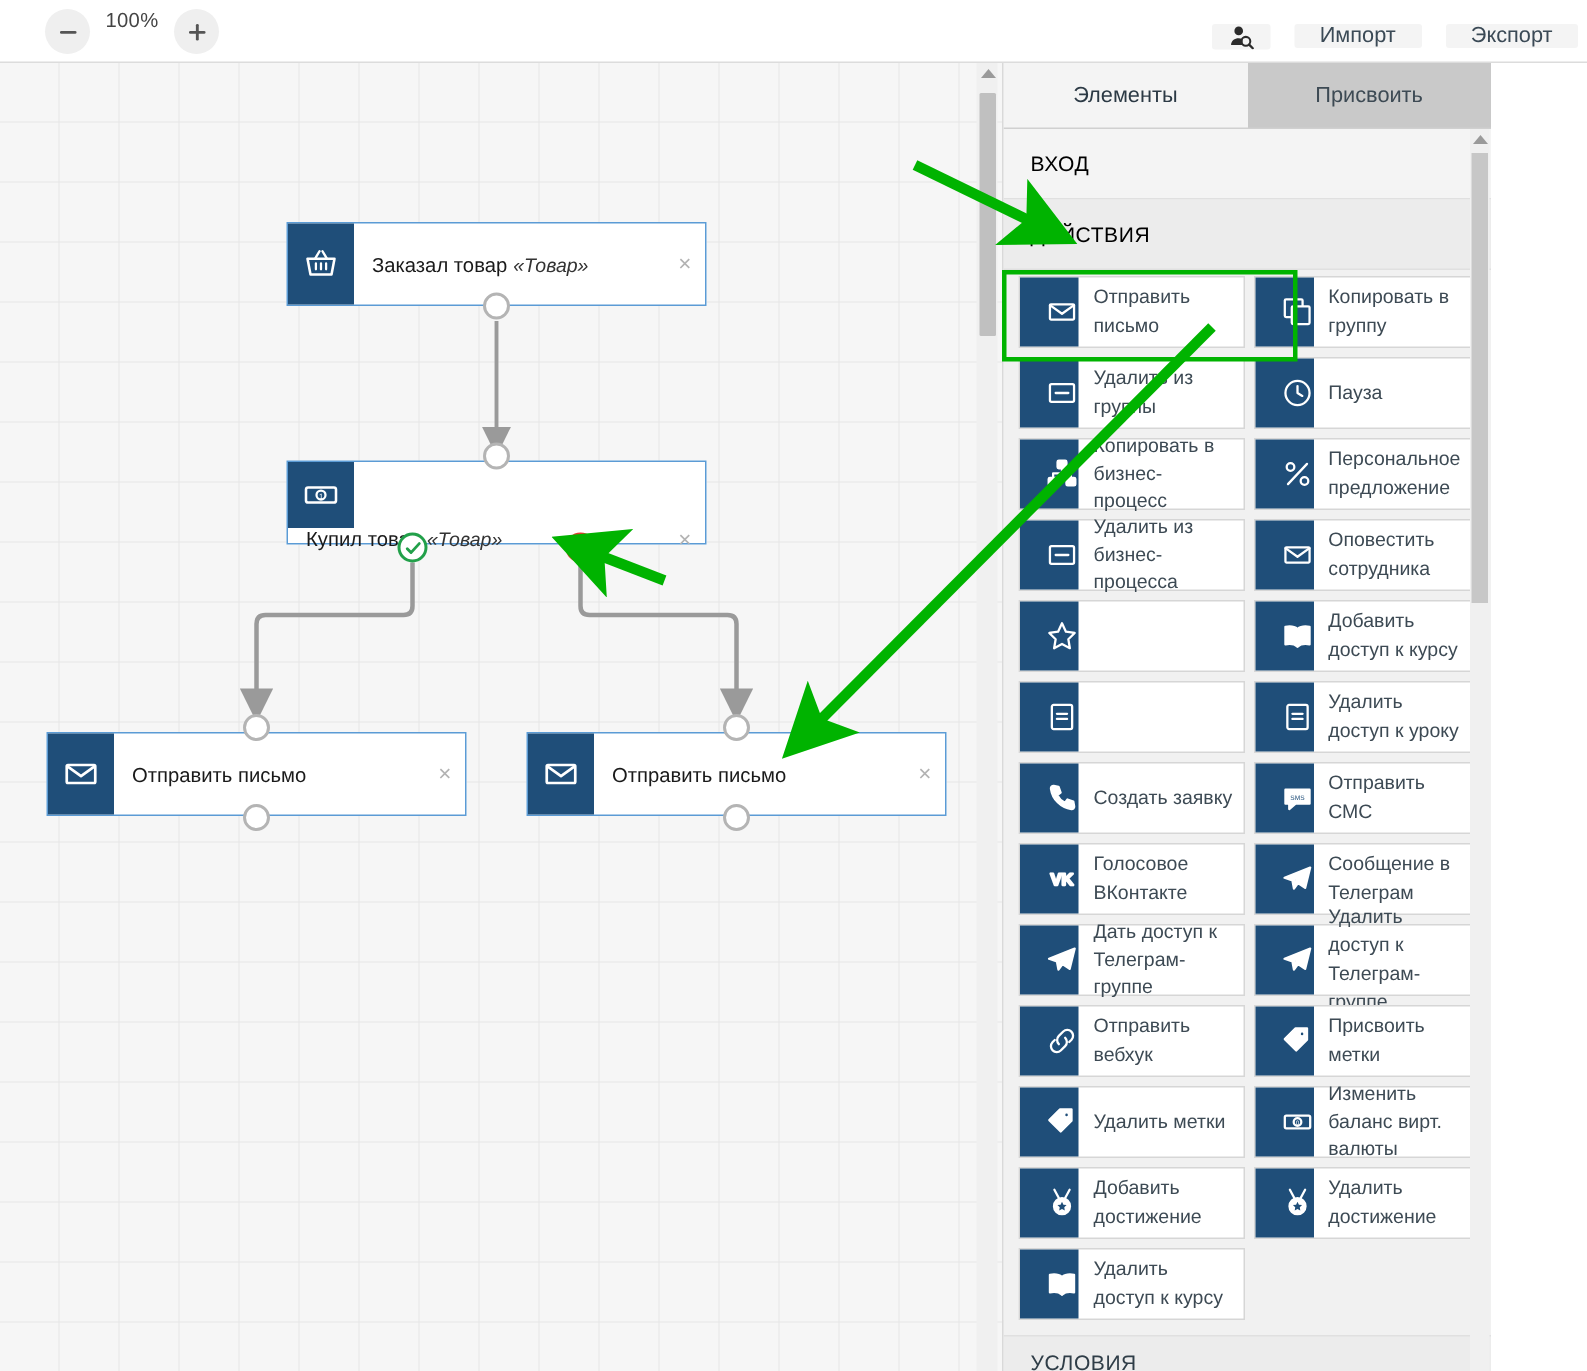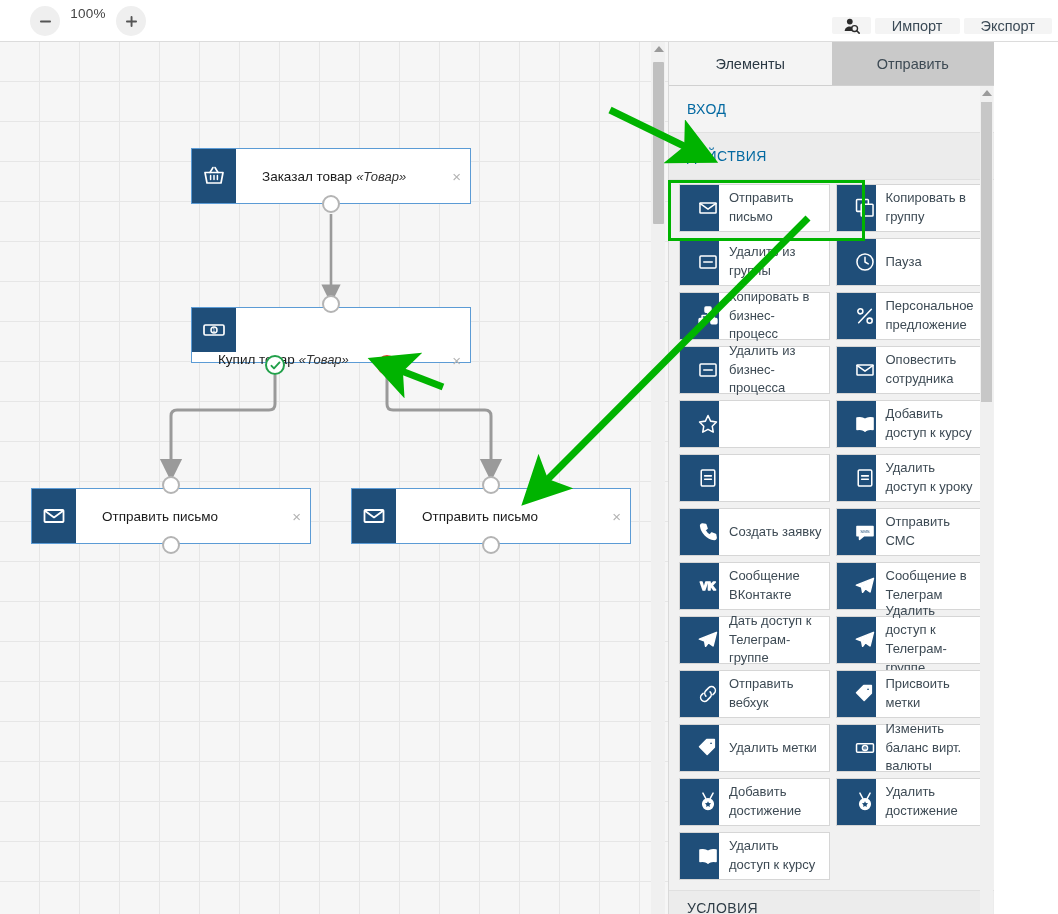--- a/index.html
+++ b/index.html
@@ -26,22 +26,22 @@
     background: #efefef; border: none;
     display: flex; align-items: center; justify-content: center;
     cursor: pointer; color: #555; font-size: 19px; line-height: 1;
     font-family: "Liberation Sans", sans-serif;
   }
   .zoom-label {
     font-size: 13.5px; color: #444; min-width: 38px; text-align: center;
     letter-spacing: .2px;
   }
   .tb-right {
-    position: absolute; right: 6px; top: 0;
-    display: flex; align-items: flex-end; gap: 4px; height: 34px;
+    position: absolute; right: 6px; top: 16px;
+    display: flex; align-items: flex-start; gap: 16px; height: 34px;
   }
   .tb-btn {
     background: #f4f4f4; border: none; border-radius: 2px;
     padding: 0 17px; font-size: 14.5px; color: #3b4a56;
     display: flex; align-items: center; cursor: pointer;
     font-family: "Liberation Sans", sans-serif;
   }
   .tb-icon-btn { padding: 0 11px; }
 
   
@@ -76,21 +76,21 @@
     border: 1px solid #5b9bd5; height: 56px;
     display: flex; align-items: stretch;
   }
   .node-ico {
     width: 44px; background: #1f4e79; flex: 0 0 44px;
     display: flex; align-items: center; justify-content: center;
     color: #ffffff;
   }
   .node-body {
     flex: 1; display: flex; align-items: center;
-    padding-left: 26px; position: relative;
+    padding-left: 12px; position: relative;
   }
   .node-label { font-size: 13.5px; color: #1a1a1a; white-space: nowrap; }
   .node-label .quoted {
     font-style: italic; color: #333; margin-left: 4px; font-size: 13px;
   }
   .node-close {
     position: absolute; right: 9px; top: 50%; transform: translateY(-50%);
     color: #b3b3b3; font-size: 15px; cursor: pointer; line-height: 1;
     font-family: "Liberation Sans", sans-serif;
   }
@@ -123,21 +123,21 @@
     font-size: 14.5px; color: #3d4a54; cursor: pointer;
     background: #c9c9c9; border-bottom: 1px solid #d0d0d0;
   }
   .panel-tab.active {
     background: #f4f4f4; color: #2c3a45;
   }
   .section-head {
     height: 47px; display: flex; align-items: center;
     padding-left: 18px; background: #f4f4f4;
     border-bottom: 1px solid #e0e0e0;
-    font-size: 14px; color: #0369a1; letter-spacing: .4px;
+    font-size: 14px; color: #000000; letter-spacing: .4px;
   }
   .section-head.grey { background: #ececec; }
   .grid-wrap { padding: 4px 8px 0 10px; background: #f1f1f1; }
   .grid {
     display: grid; grid-template-columns: 1fr 1fr;
     gap: 6px 6px;
   }
   .item {
     display: flex; align-items: stretch; height: 48px;
     background: #ffffff; border: 1px solid #d6d6d6; cursor: pointer;
@@ -304,21 +304,21 @@
 
     <div class="canvas-scrollbar">
       <div class="canvas-scroll-up"></div>
       <div class="canvas-scroll-thumb"></div>
     </div>
   </div>
 
   <div class="panel">
     <div class="panel-tabs">
       <div class="panel-tab active">Элементы</div>
-      <div class="panel-tab">Отправить</div>
+      <div class="panel-tab">Присвоить</div>
     </div>
 
     <div class="section-head">ВХОД</div>
     <div class="section-head grey">ДЕЙСТВИЯ</div>
 
     <div class="grid-wrap">
       <div class="grid" id="actions-grid">
           <div class="item">
             <div class="item-ico">
               <svg xmlns="http://www.w3.org/2000/svg" width="22" height="22" viewBox="0 0 26 26" fill="none" stroke="#fff" stroke-width="1.8" stroke-linecap="round" stroke-linejoin="round">
@@ -445,21 +445,21 @@
               </svg>
             </div>
             <div class="item-lbl">Отправить СМС</div>
           </div>
           <div class="item">
             <div class="item-ico">
               <svg xmlns="http://www.w3.org/2000/svg" width="22" height="22" viewBox="0 0 26 26" fill="none" stroke="#fff" stroke-width="1.8" stroke-linecap="round" stroke-linejoin="round">
                 <text x="13" y="18" font-size="13" font-weight="bold" fill="#fff" text-anchor="middle" font-family="'Liberation Sans',sans-serif">VK</text>
               </svg>
             </div>
-            <div class="item-lbl">Сообщение ВКонтакте</div>
+            <div class="item-lbl">Голосовое ВКонтакте</div>
           </div>
           <div class="item">
             <div class="item-ico">
               <svg xmlns="http://www.w3.org/2000/svg" width="22" height="22" viewBox="0 0 26 26" fill="none" stroke="#fff" stroke-width="1.8" stroke-linecap="round" stroke-linejoin="round">
                 <path d="M23,4 L2.8,12 L9,14.2 L10.2,20.5 L13.4,16.2 L19,20 z M9.6,14 L19,7.5 L11.6,15.2 z" fill="#fff"></path>
               </svg>
             </div>
             <div class="item-lbl">Сообщение в Телеграм</div>
           </div>
           <div class="item">

